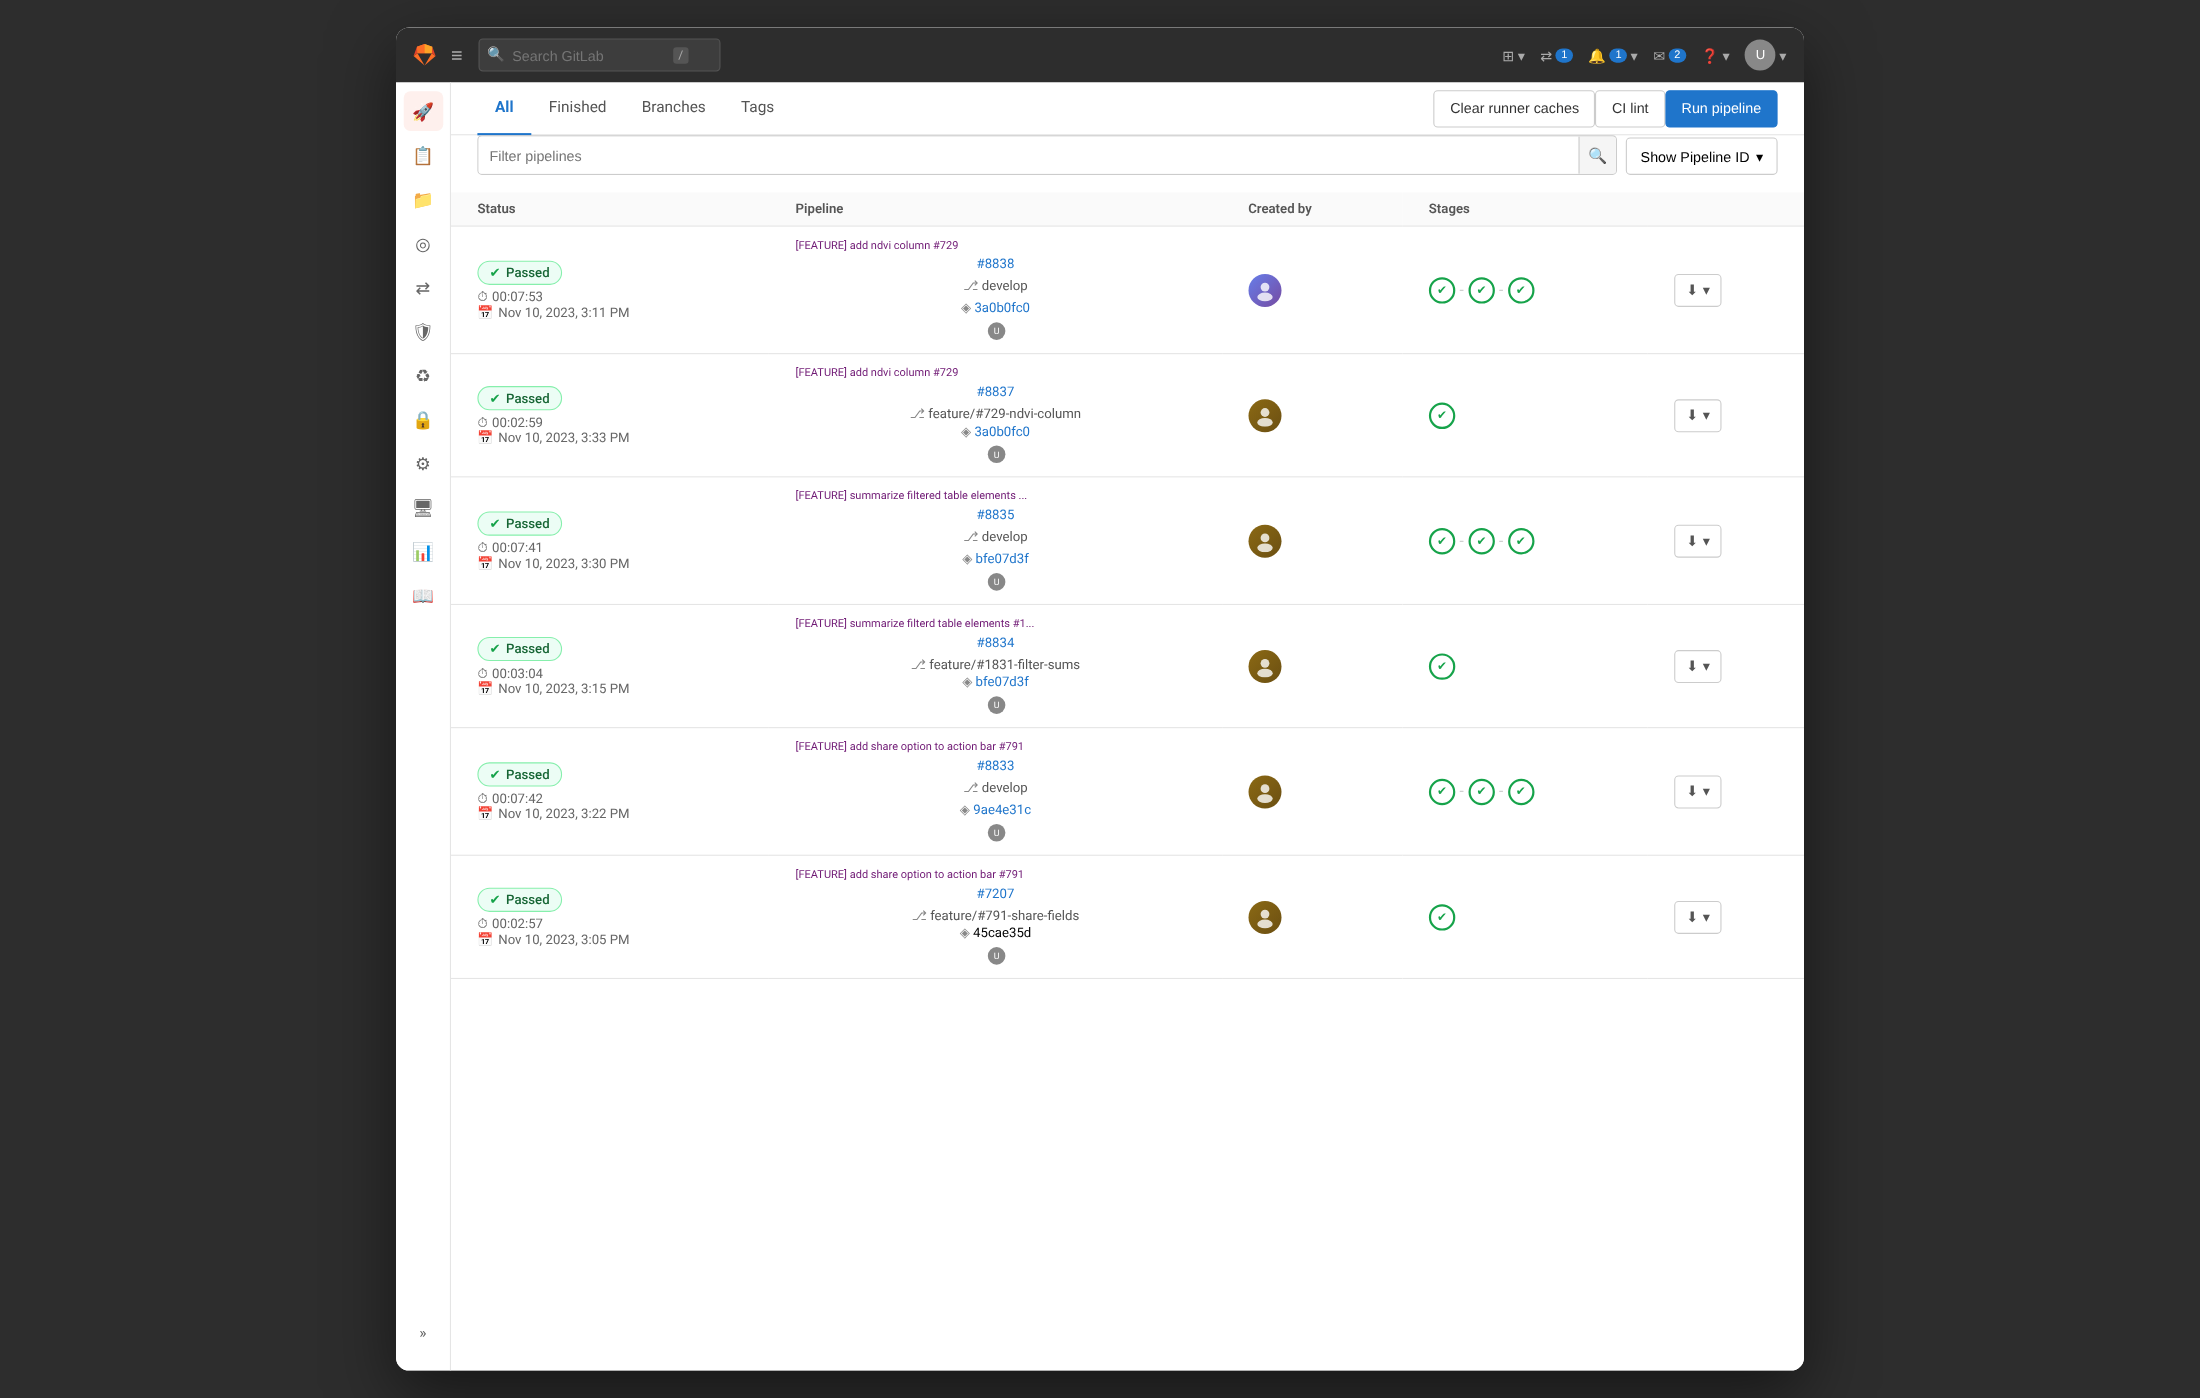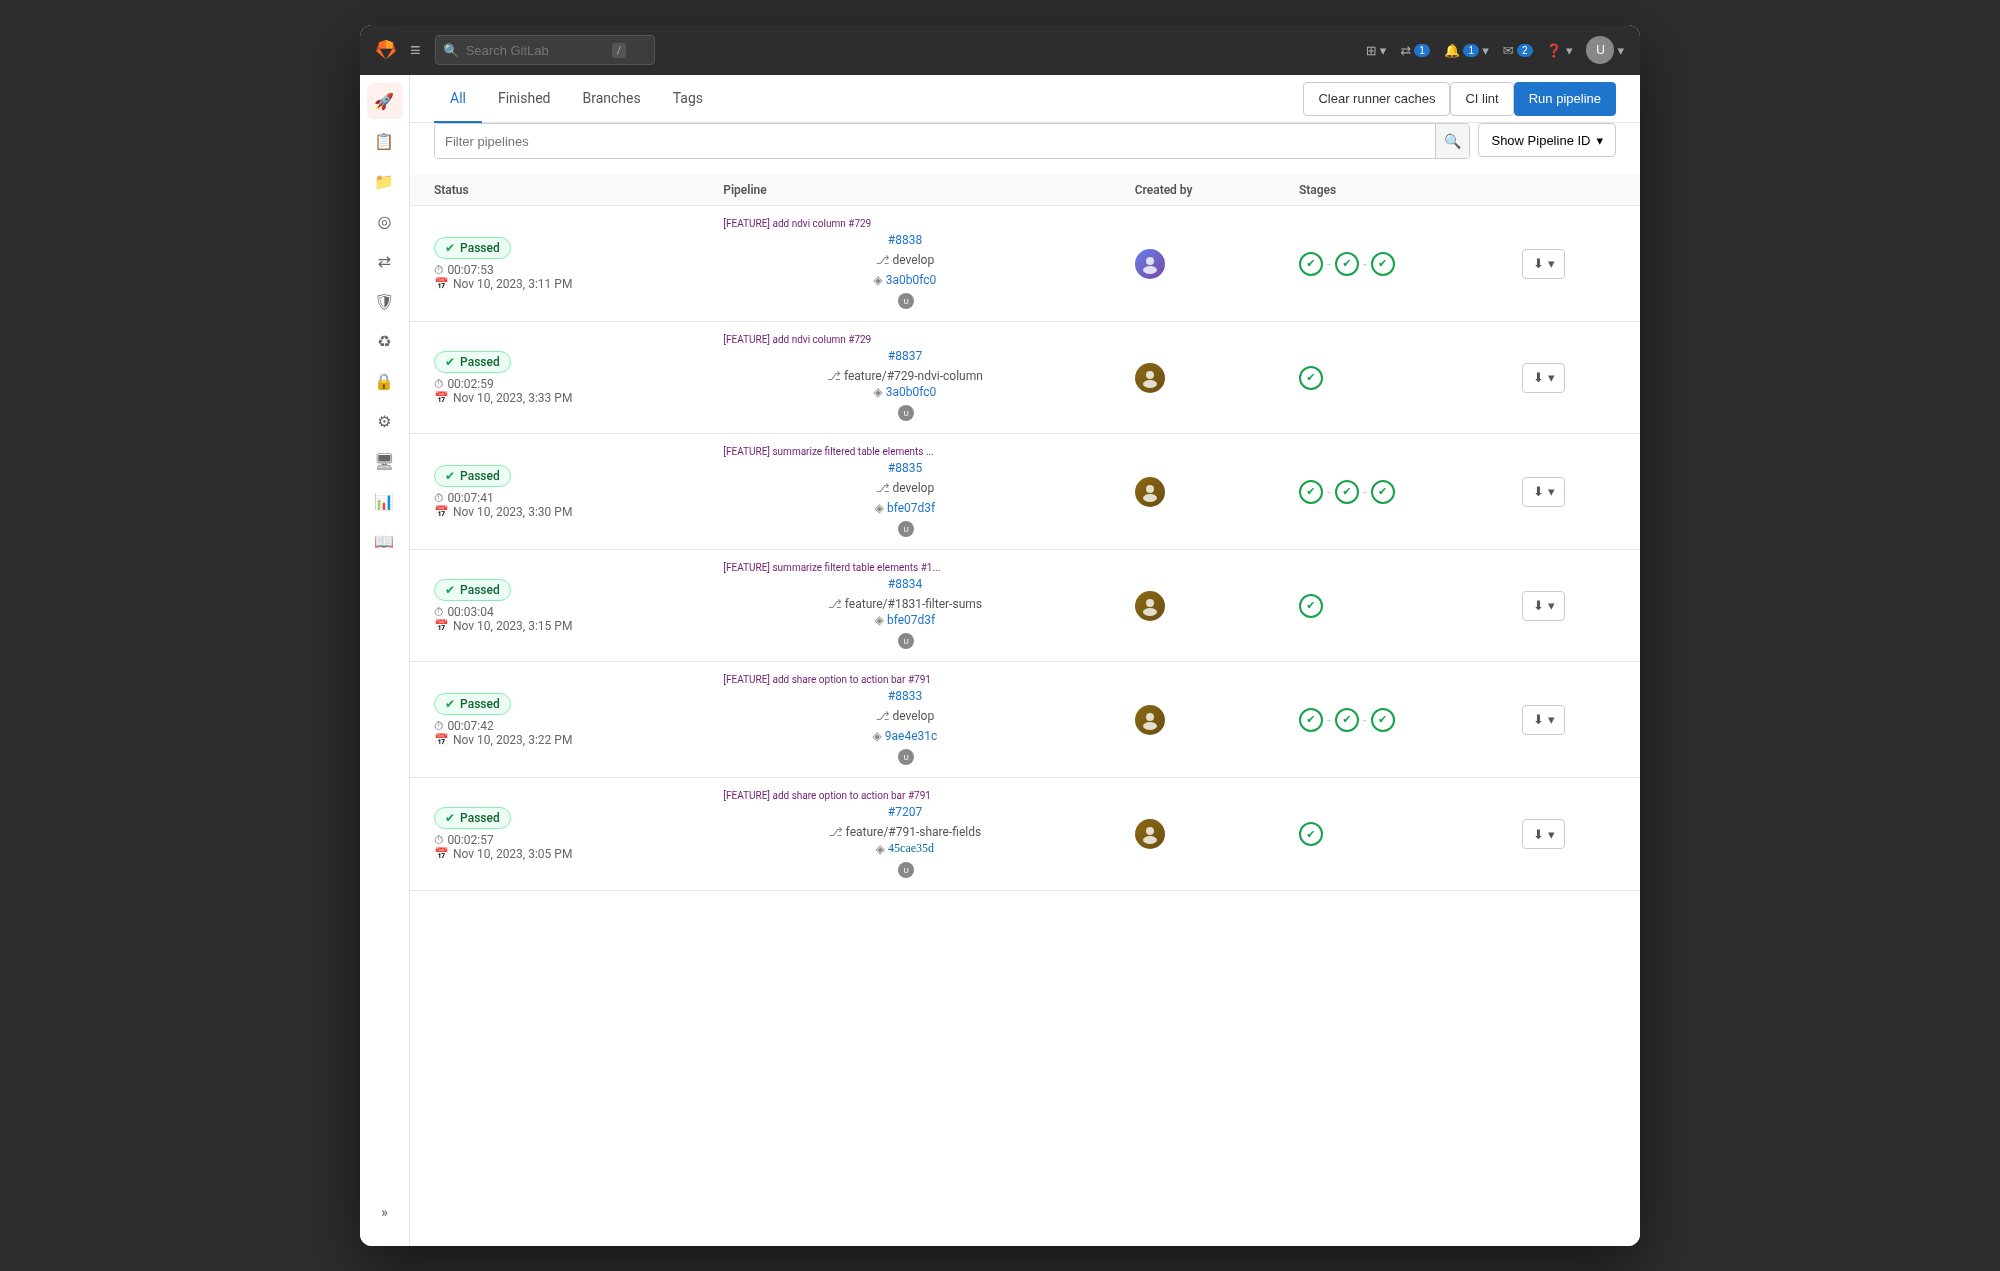--- a/index.html
+++ b/index.html
@@ -162,21 +162,21 @@
       padding: 0 16px;
       cursor: pointer;
       color: #555;
       font-size: 14px;
       border-bottom: 2px solid transparent;
       margin-bottom: -1px;
     }
     .tab.active {
       color: #1f75cb;
       border-bottom-color: #1f75cb;
-      font-weight: 400;
+      font-weight: 700;
     }
     .btn {
       height: 34px;
       padding: 0 14px;
       border-radius: 4px;
       font-size: 13px;
       cursor: pointer;
       display: flex;
       align-items: center;
       gap: 6px;
@@ -186,21 +186,21 @@
     }
     .btn-primary {
       background: #1f75cb;
       color: #fff;
       border-color: #1f75cb;
     }
     
     .filter-row {
       padding: 0 24px 16px;
       display: flex;
-      align-items: flex-start;
+      align-items: flex-end;
       gap: 8px;
     }
     .show-pipeline-btn {
       height: 34px;
       padding: 0 12px;
       border: 1px solid #ccc;
       border-radius: 4px;
       background: #fff;
       font-size: 13px;
       cursor: pointer;
@@ -852,21 +852,21 @@
       <div class="pipeline-meta">
         <span class="pipeline-id">#7207</span>
         <span class="branch-tag">
           <span style="color:#888;">⎇</span>
           <span>feature/#791-share-fields</span>
         </span>
       </div>
       <div class="pipeline-meta" style="margin-top:2px;">
         <span class="commit-tag">
           <span style="color:#888;">◈</span>
-          <span style="color:#0369a1;cursor:pointer;font-family:Liberation Serif, serif;">45cae35d</span>
+          <span style="color:#000000;cursor:pointer;">45cae35d</span>
         </span>
         <span class="small-avatar">U</span>
       </div>
 
   </td>
               <td>
     <div class="user-avatar brown" style="background: linear-gradient(135deg, #8B6914, #6B4F12)">
       <svg width="20" height="20" viewBox="0 0 20 20" fill="rgba(255,255,255,0.8)">
         <circle cx="10" cy="7" r="4"></circle>
         <ellipse cx="10" cy="16" rx="7" ry="4"></ellipse>

